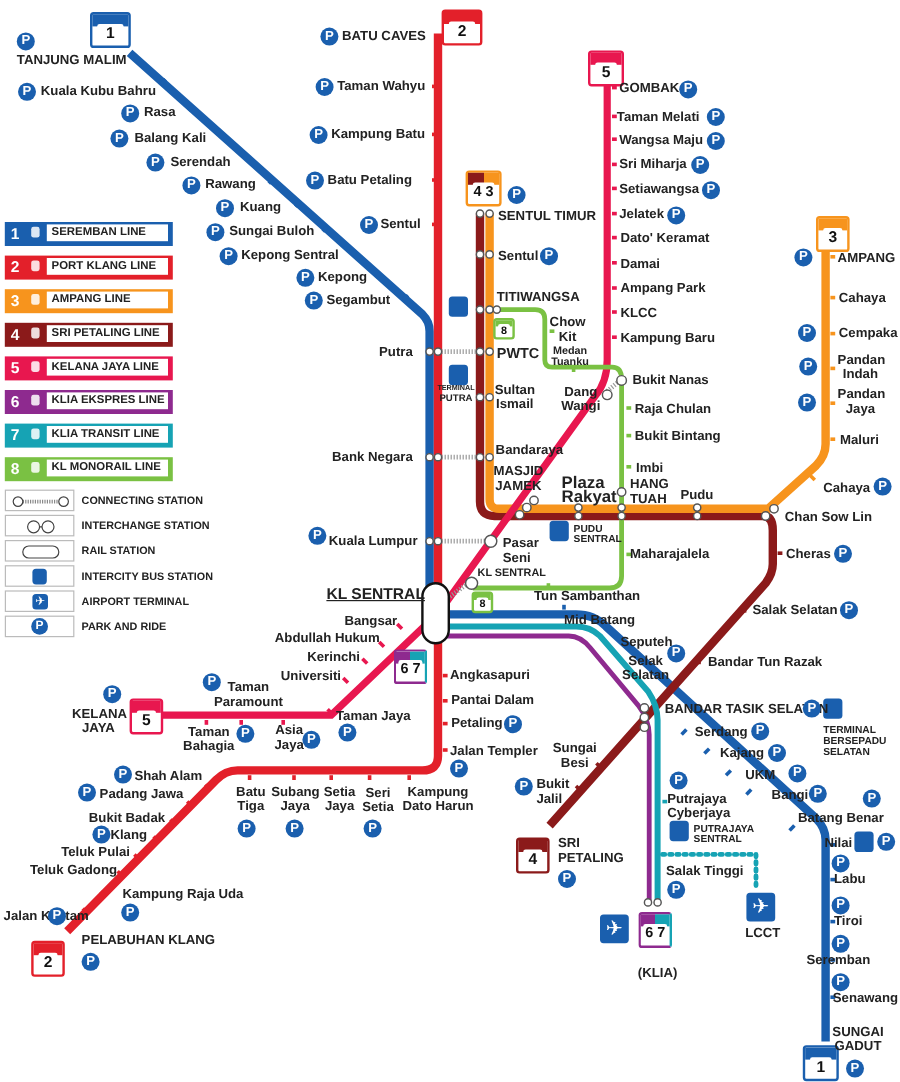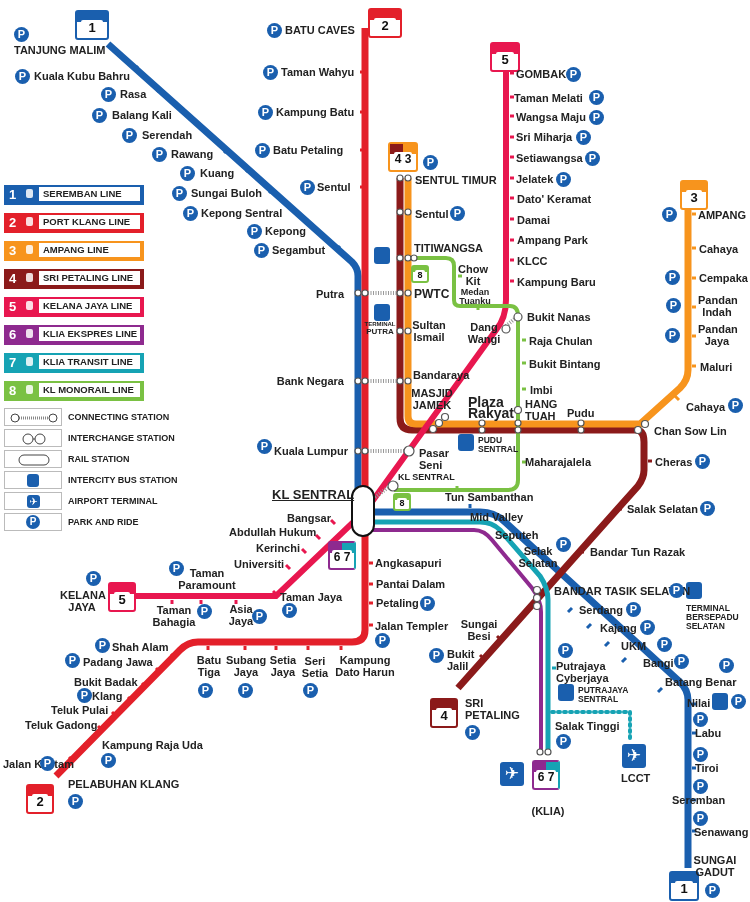--- a/index.html
+++ b/index.html
@@ -362,22 +362,22 @@
 <div class="lbl" style="left:171px;top:148px">Rawang</div>
 <div class="lbl" style="left:200px;top:167px">Kuang</div>
 <div class="lbl" style="left:191px;top:187px">Sungai Buloh</div>
 <div class="lbl" style="left:201px;top:207px">Kepong Sentral</div>
 <div class="lbl" style="left:265px;top:225px">Kepong</div>
 <div class="lbl" style="left:272px;top:244px">Segambut</div>
 <div class="lbl r" style="left:300px;top:288px;width:44px">Putra</div>
 <div class="lbl r" style="left:270px;top:375px;width:74px">Bank Negara</div>
 <div class="lbl" style="left:274px;top:445px">Kuala Lumpur</div>
 <div class="lbl" style="left:272px;top:488px;font-size:13px;line-height:14px;text-decoration:underline">KL SENTRAL</div>
-<div class="lbl" style="left:470px;top:511px">Mid Valley</div>
-<div class="lbl" style="left:495px;top:529px">Seputeh</div>
+<div class="lbl" style="left:470px;top:511px">Mid Batang</div>
+<div class="lbl" style="left:517px;top:529px">Seputeh</div>
 <div class="lbl c" style="left:515px;top:545px;width:46px">Selak<br>Selatan</div>
 <div class="lbl" style="left:554px;top:585px;font-size:11px">BANDAR TASIK SELATAN</div>
 <div class="lbl" style="left:579px;top:604px">Serdang</div>
 <div class="lbl" style="left:600px;top:622px">Kajang</div>
 <div class="lbl" style="left:621px;top:640px">UKM</div>
 <div class="lbl" style="left:643px;top:657px">Bangi</div>
 <div class="lbl" style="left:665px;top:676px">Batang Benar</div>
 <div class="lbl" style="left:687px;top:697px">Nilai</div>
 <div class="lbl" style="left:695px;top:727px">Labu</div>
 <div class="lbl" style="left:695px;top:762px">Tiroi</div>

